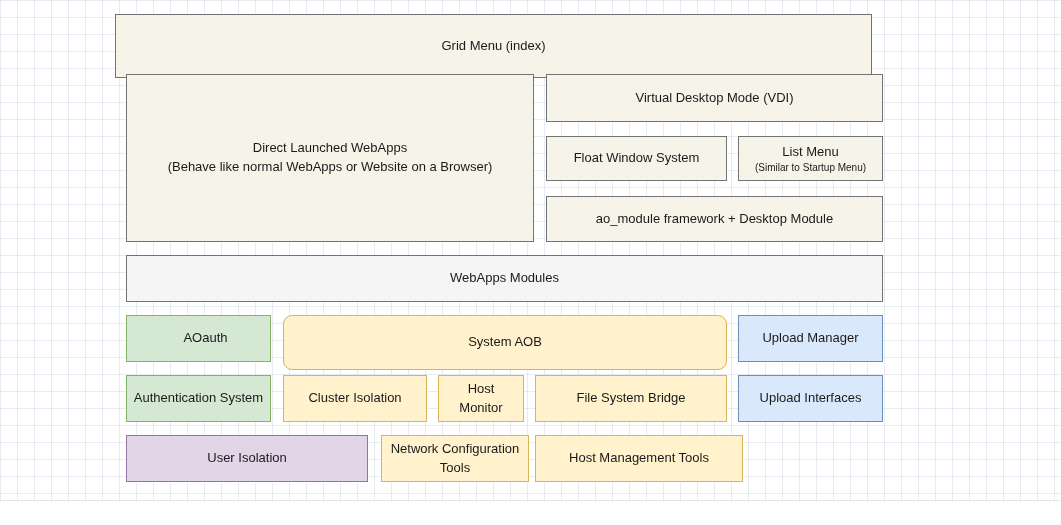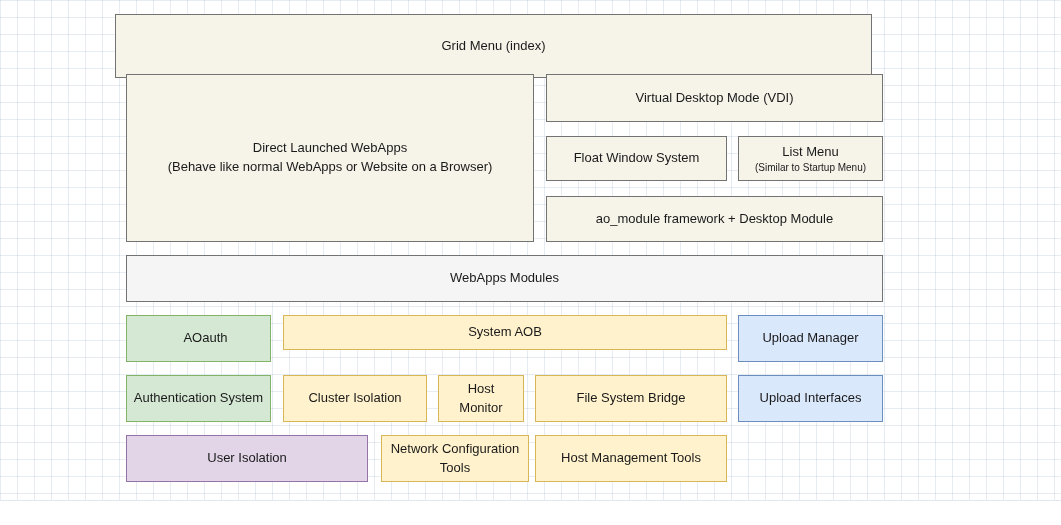--- a/index.html
+++ b/index.html
@@ -77,21 +77,21 @@
   </div>
 
   <div class="node gray" style="left:126px;top:255px;width:757px;height:47px;">
     <span>WebApps Modules</span>
   </div>
 
   <div class="node green" style="left:126px;top:315px;width:145px;height:47px;padding-left:20px;">
     <span>AOauth</span>
   </div>
 
-  <div class="node yellow" style="left:283px;top:315px;width:444px;height:35px;">
+  <div class="node yellow" style="left:283px;top:315px;width:444px;height:55px;border-radius:9px;">
     <span>System AOB</span>
   </div>
 
   <div class="node blue" style="left:738px;top:315px;width:145px;height:47px;">
     <span>Upload Manager</span>
   </div>
 
   <div class="node green" style="left:126px;top:375px;width:145px;height:47px;">
     <span>Authentication System</span>
   </div>
@@ -113,18 +113,18 @@
   </div>
 
   <div class="node purple" style="left:126px;top:435px;width:242px;height:47px;">
     <span>User Isolation</span>
   </div>
 
   <div class="node yellow" style="left:381px;top:435px;width:148px;height:47px;">
     <span>Network Configuration Tools</span>
   </div>
 
-  <div class="node yellow" style="left:535px;top:435px;width:192px;height:47px;">
+  <div class="node yellow" style="left:535px;top:435px;width:208px;height:47px;">
     <span>Host Management Tools</span>
   </div>
 
   <div class="canvas-edge"></div>
 </div>
 
 </body></html>

